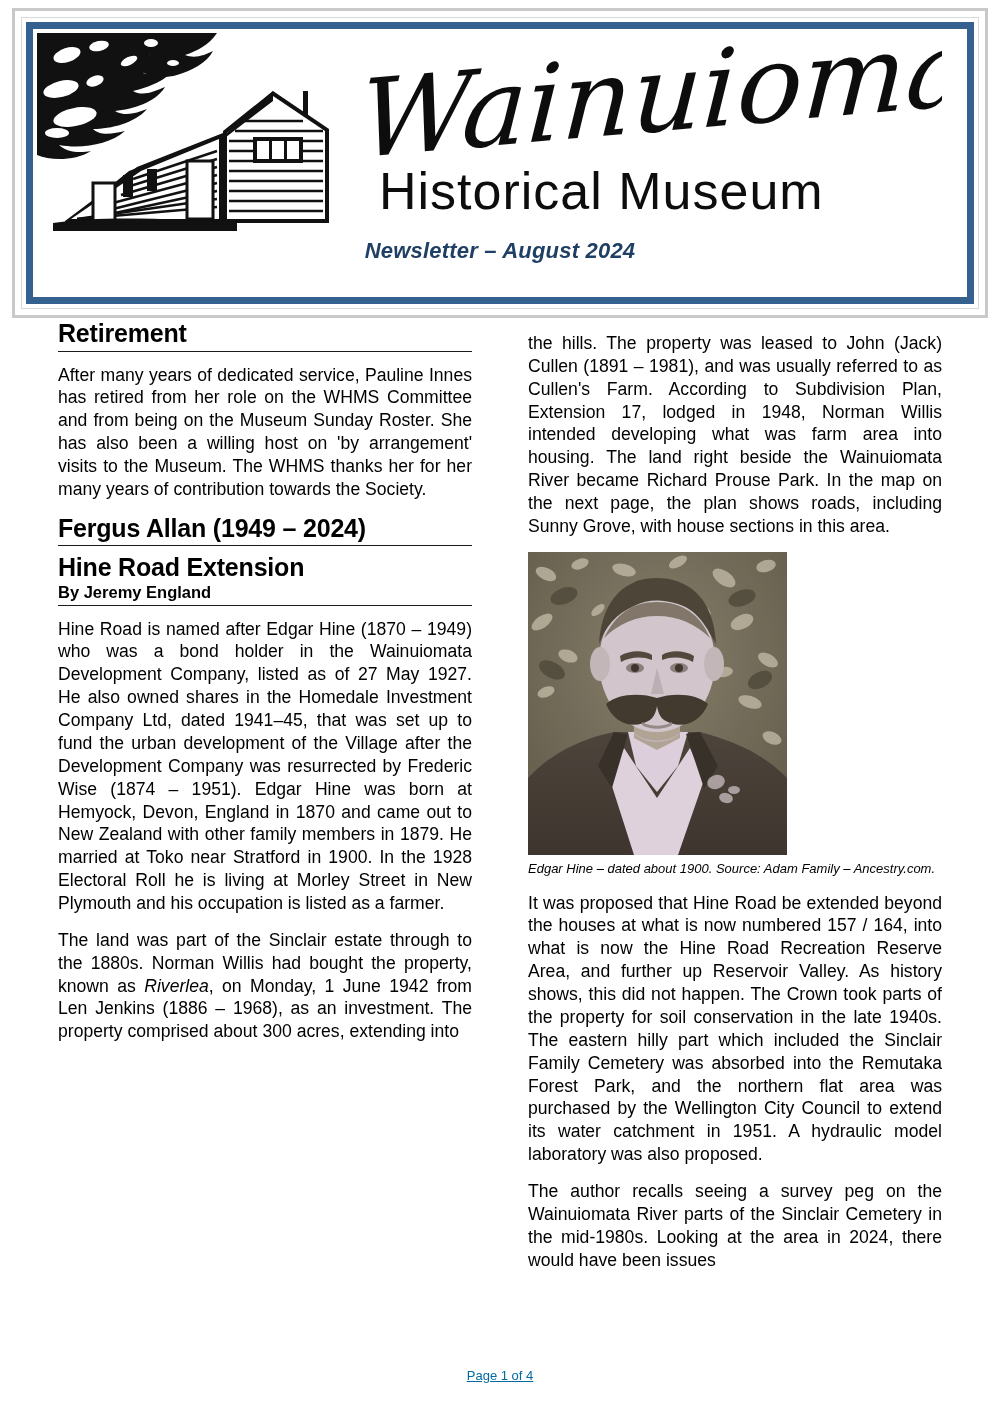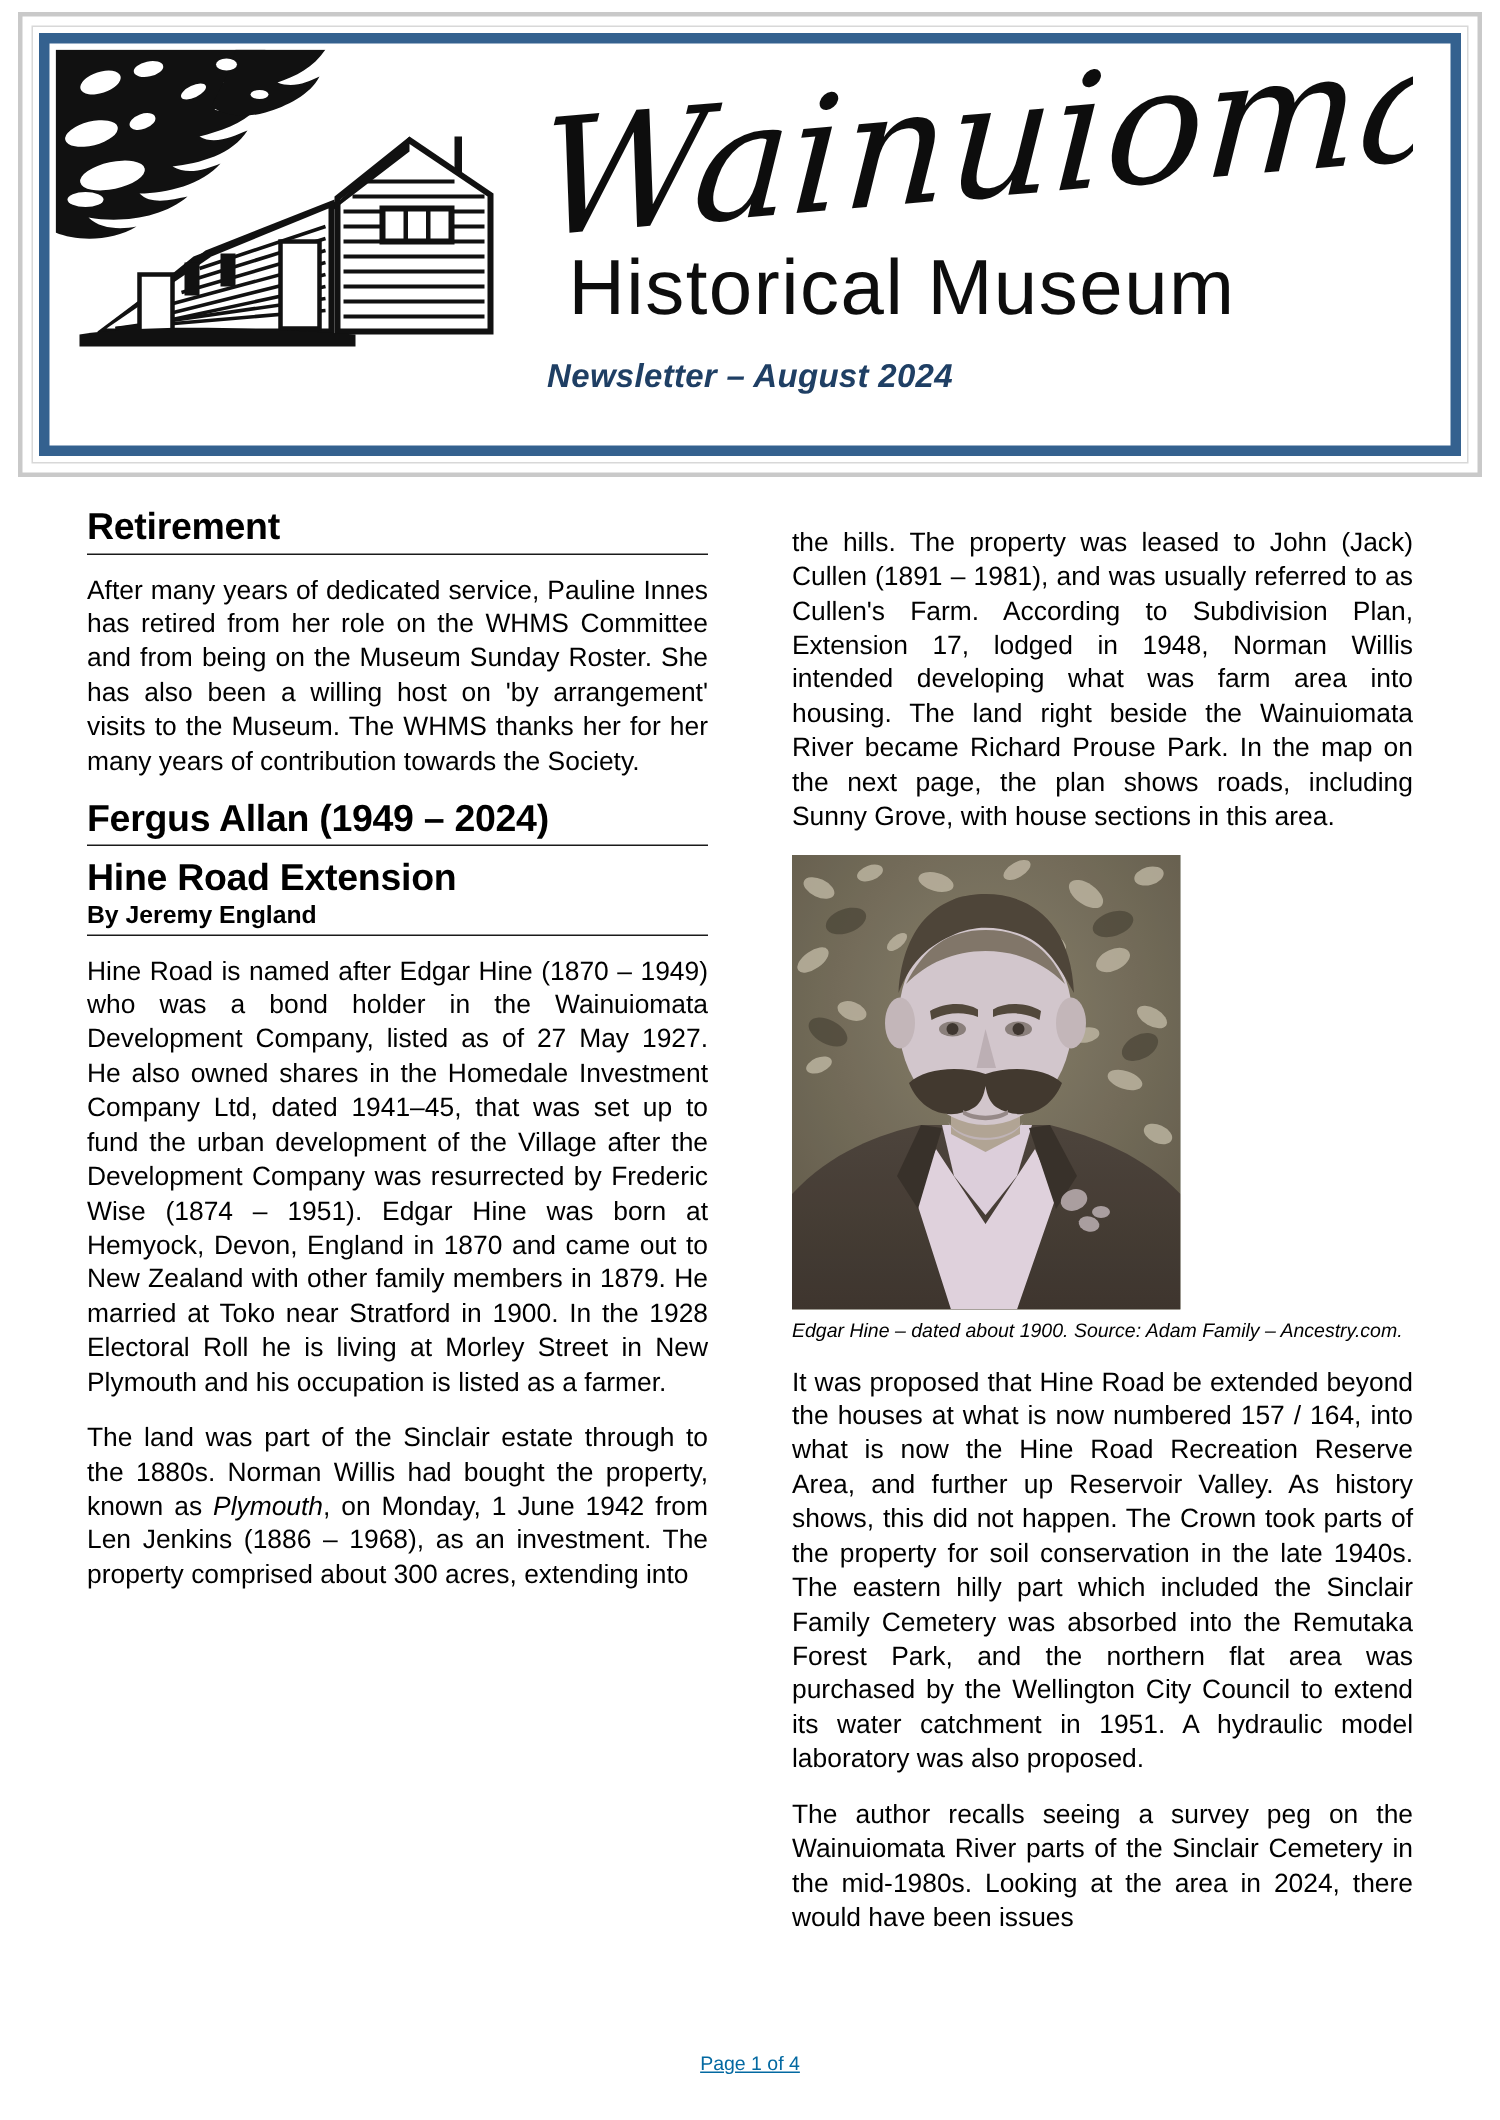--- a/index.html
+++ b/index.html
@@ -85,21 +85,21 @@
     font-weight: bold;
     color: #1f3f६4;
     color: #1f3f64;
     letter-spacing: 0.2px;
   }
 
   
   .page-body {
     position: absolute;
     left: 0;
-    top: 338px;
+    top: 320px;
     width: 864px;
     height: 1020px;
   }
   .col {
     position: absolute;
     top: 0;
     width: 414px;
     font-size: 17.6px;
     line-height: 1.30;
     text-align: justify;
@@ -272,21 +272,21 @@
     <p class="para">After many years of dedicated service, Pauline Innes has retired from her role on the WHMS Committee and from being on the Museum Sunday Roster. She has also been a willing host on 'by arrangement' visits to the Museum. The WHMS thanks her for her many years of contribution towards the Society.</p>
 
     <h2 class="section-head">Fergus Allan (1949 – 2024)</h2>
     <hr class="head-rule">
 
     <h2 class="section-head">Hine Road Extension</h2>
     <p class="byline">By Jeremy England</p>
     <hr class="head-rule">
     <p class="para">Hine Road is named after Edgar Hine (1870 – 1949) who was a bond holder in the Wainuiomata Development Company, listed as of 27 May 1927. He also owned shares in the Homedale Investment Company Ltd, dated 1941–45, that was set up to fund the urban development of the Village after the Development Company was resurrected by Frederic Wise (1874 – 1951). Edgar Hine was born at Hemyock, Devon, England in 1870 and came out to New Zealand with other family members in 1879. He married at Toko near Stratford in 1900. In the 1928 Electoral Roll he is living at Morley Street in New Plymouth and his occupation is listed as a farmer.</p>
 
-    <p class="para tight"><span>The land was part of the Sinclair estate through to the 1880s. Norman Willis had bought the property, known as </span><em class="italic">Plymouth</em><span>, on Monday, 1 June 1942 from Len Jenkins (1886 – 1968), as an investment. The property comprised about 300 acres, extending into</span></p>
+    <p class="para tight"><span>The land was part of the Sinclair estate through to the 1880s. Norman Willis had bought the property, known as </span><em class="italic">Riverlea</em><span>, on Monday, 1 June 1942 from Len Jenkins (1886 – 1968), as an investment. The property comprised about 300 acres, extending into</span></p>
   </div>
 
   <div class="col col-right">
 
     <p class="para">the hills. The property was leased to John (Jack) Cullen (1891 – 1981), and was usually referred to as Cullen's Farm. According to Subdivision Plan, Extension 17, lodged in 1948, Norman Willis intended developing what was farm area into housing. The land right beside the Wainuiomata River became Richard Prouse Park. In the map on the next page, the plan shows roads, including Sunny Grove, with house sections in this area.</p>
 
     <div class="photo-wrap">
       <div class="photo">
         <svg viewBox="0 0 259 303" width="259" height="303" xmlns="http://www.w3.org/2000/svg">
           <defs>

